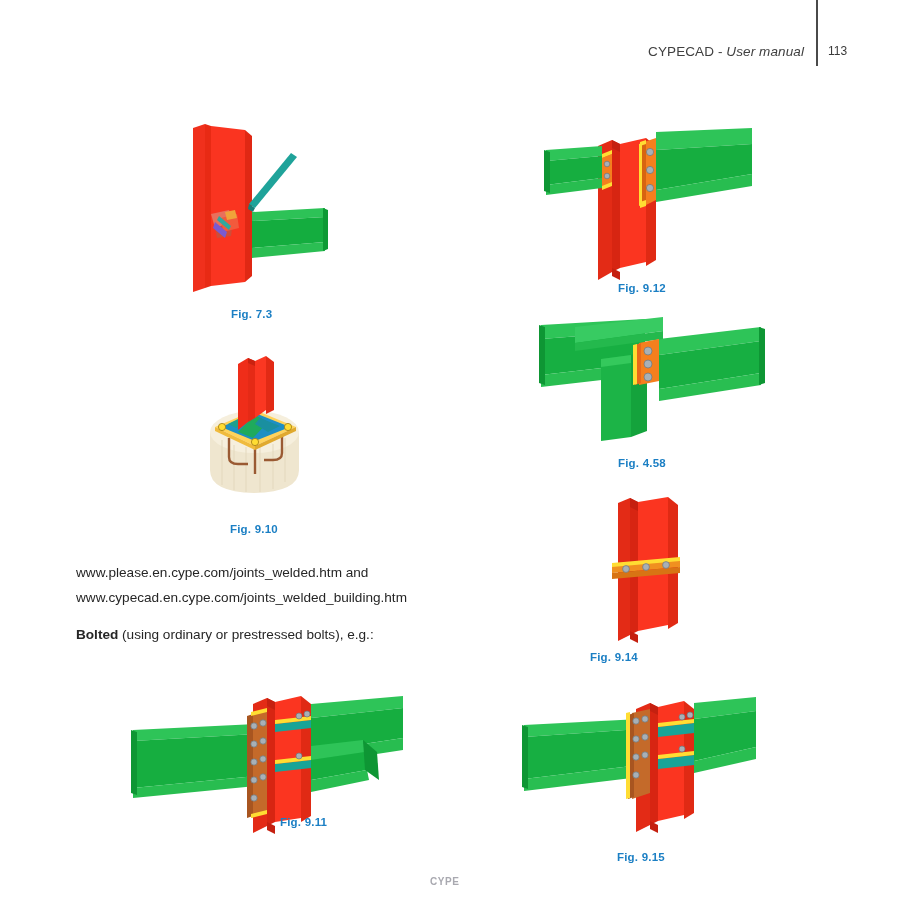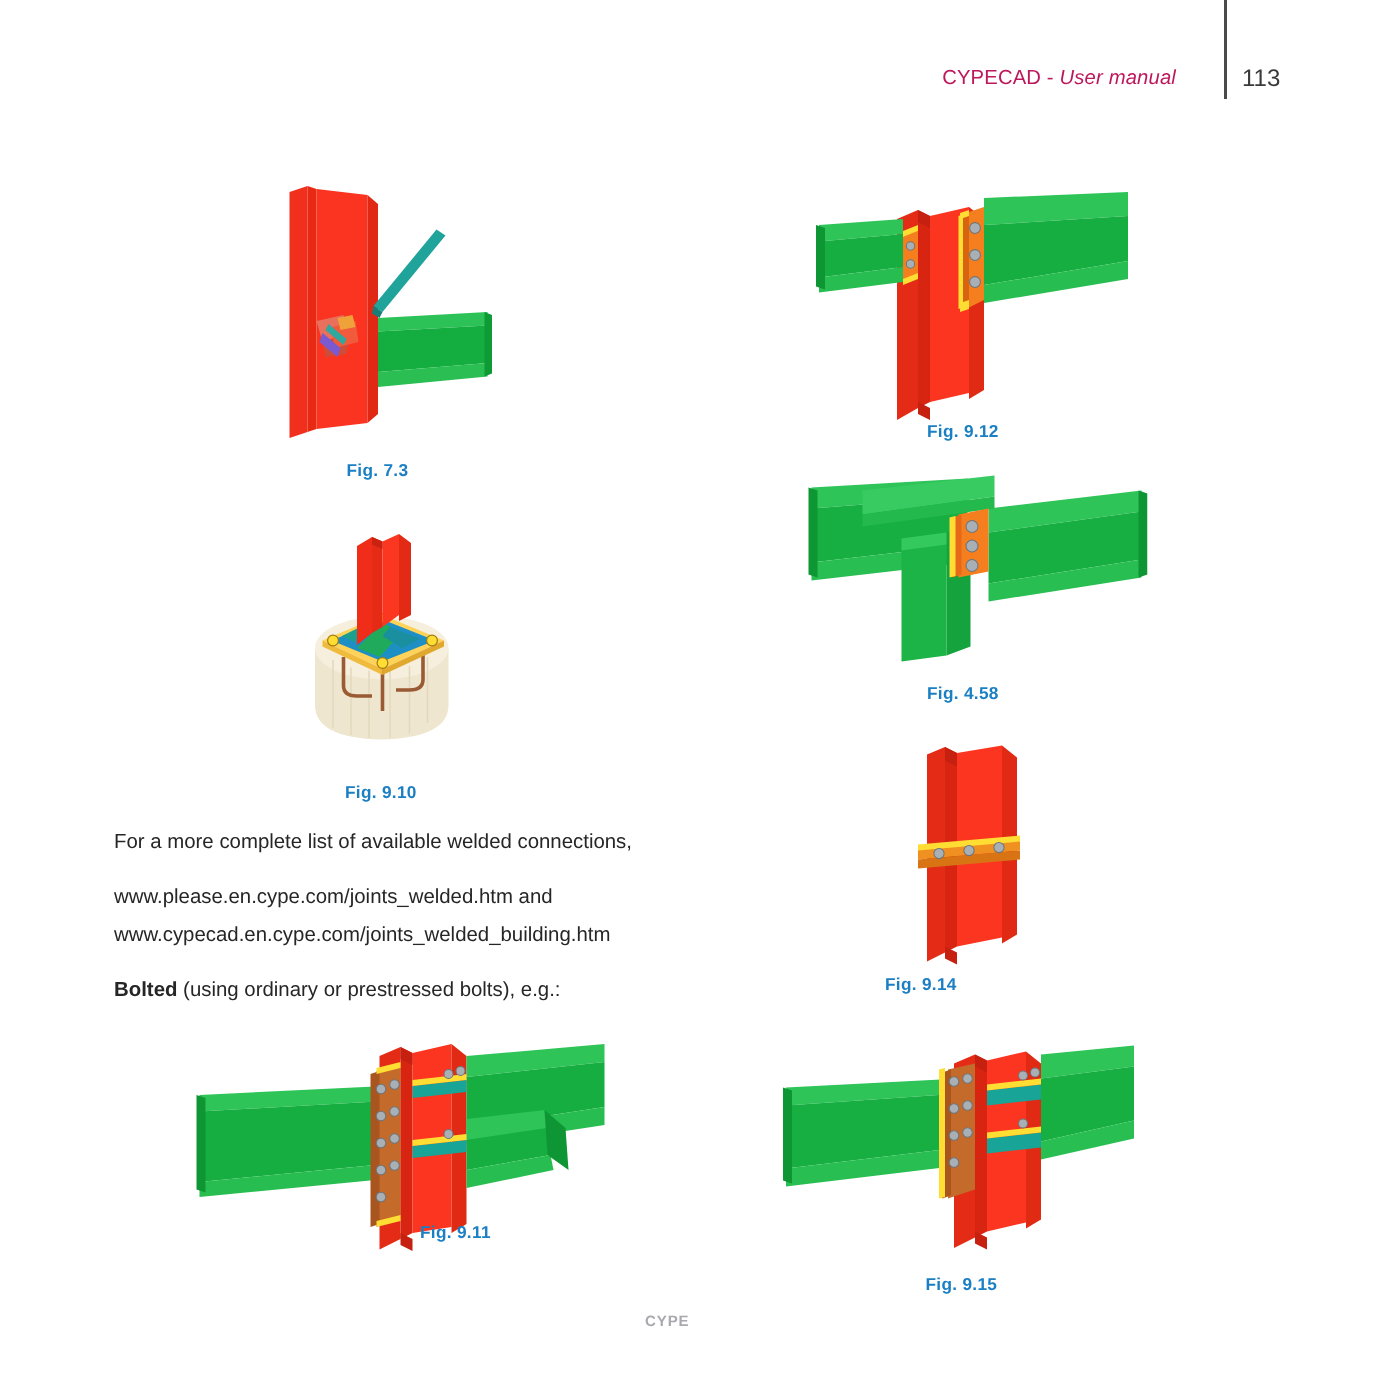--- a/index.html
+++ b/index.html
@@ -27,36 +27,36 @@
   .header-divider {
     position: absolute;
     left: 816px;
     top: 0;
     width: 2px;
     height: 66px;
     background: #4a4a4a;
   }
   .header-title {
     position: absolute;
-    right: 136px;
+    right: 116px;
     top: 44px;
     font-size: 13.5px;
-    color: #be185d;
+    color: #404040;
     white-space: nowrap;
     letter-spacing: 0.1px;
     margin-left: 38px;
   }
   .header-title .ital {
     font-style: italic;
   }
   .header-page {
     position: absolute;
     left: 828px;
     top: 44px;
-    font-size: 16px;
+    font-size: 12px;
     color: #3a3a3a;
   }
 
   
   .footer-brand {
     position: absolute;
     left: 430px;
     top: 876px;
     font-size: 10px;
     font-weight: bold;
@@ -173,21 +173,20 @@
     <polygon points="50,6 57,9 57,66 50,70" fill="#e52a16"></polygon>
     <polygon points="57,9 68,4 68,58 57,66" fill="#fb3722"></polygon>
     <polygon points="68,4 76,10 76,58 68,62" fill="#e22a15"></polygon>
 
     <polygon points="50,6 57,9 57,14 50,11" fill="#c92210"></polygon>
   </svg>
 </div>
 <div class="caption" style="left:230px; top:523px;text-align:center;">Fig. 9.10</div>
 
 <div class="body-copy">
-  <p>For a more complete list of available welded connections,</p>
   <div class="para-gap"></div>
   <p>www.please.en.cype.com/joints_welded.htm and</p>
   <p>www.cypecad.en.cype.com/joints_welded_building.htm</p>
   <div class="para-gap"></div>
   <p class="bolted-line"><b>Bolted</b><span> (using ordinary or prestressed bolts), e.g.:</span></p>
 </div>
 
 <div class="fig" style="left:115px; top:694px;">
   <svg width="290" height="145" viewBox="0 0 290 145">
 

